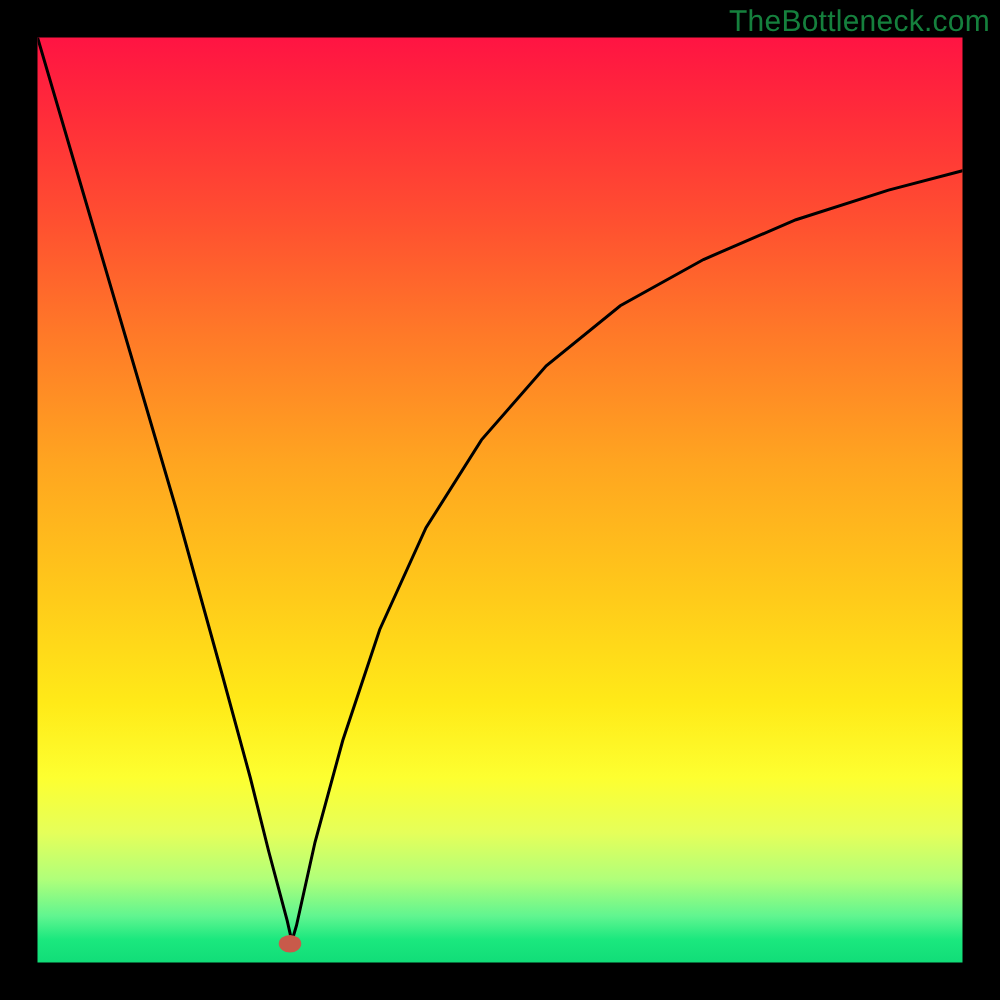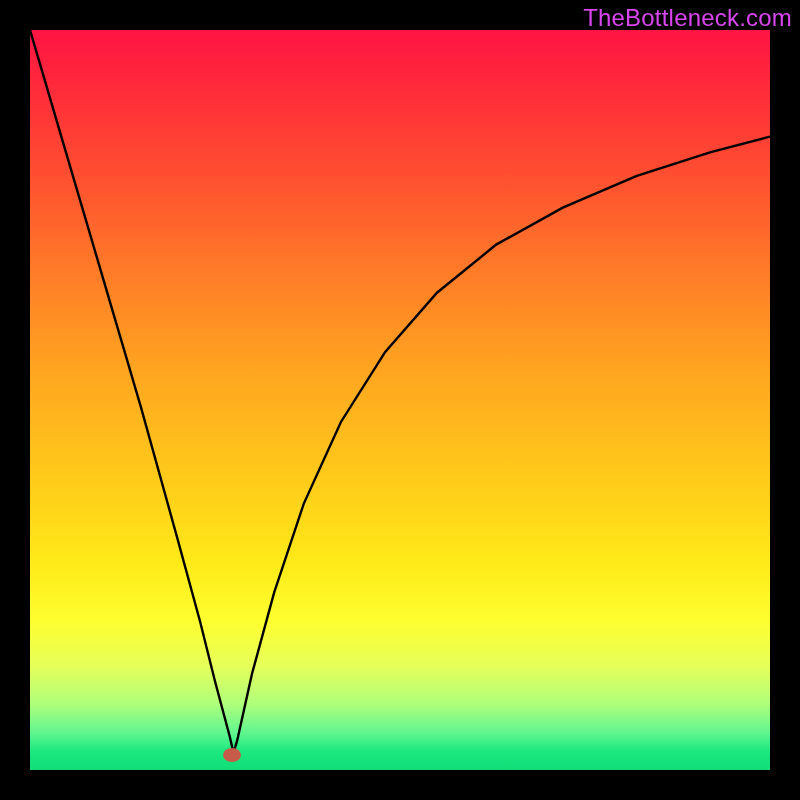--- a/index.html
+++ b/index.html
@@ -43,21 +43,21 @@
     left: 30px;
     top: 30px;
     width: 740px;
     height: 740px;
     pointer-events: none;
   }
   .watermark {
     position: absolute;
     top: 4px;
     right: 8px;
-    color: #d946ef;
+    color: #15803d;
     font-size: 24px;
     font-weight: 500;
     letter-spacing: 0.2px;
   }
   .marker {
     position: absolute;
     width: 18px;
     height: 14px;
     border-radius: 50% / 50%;
     background: #c85a4a;

